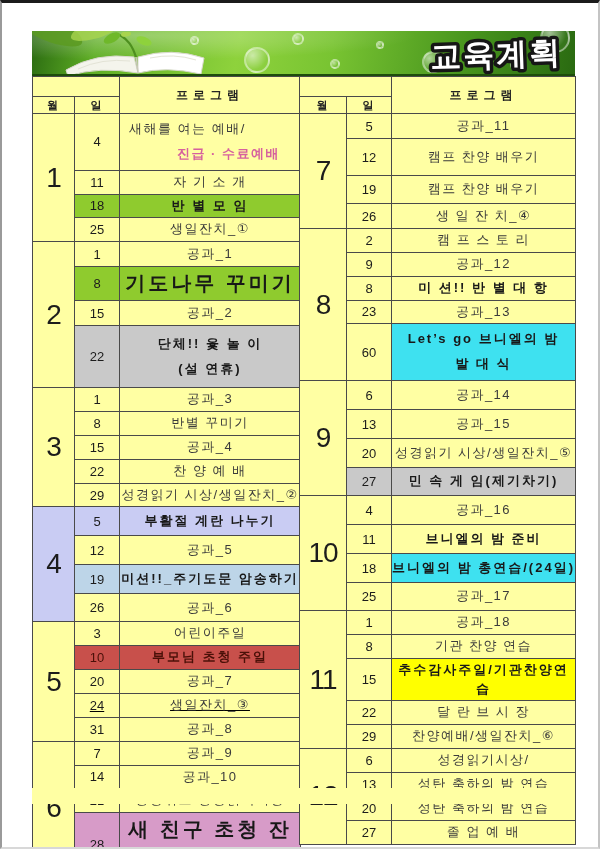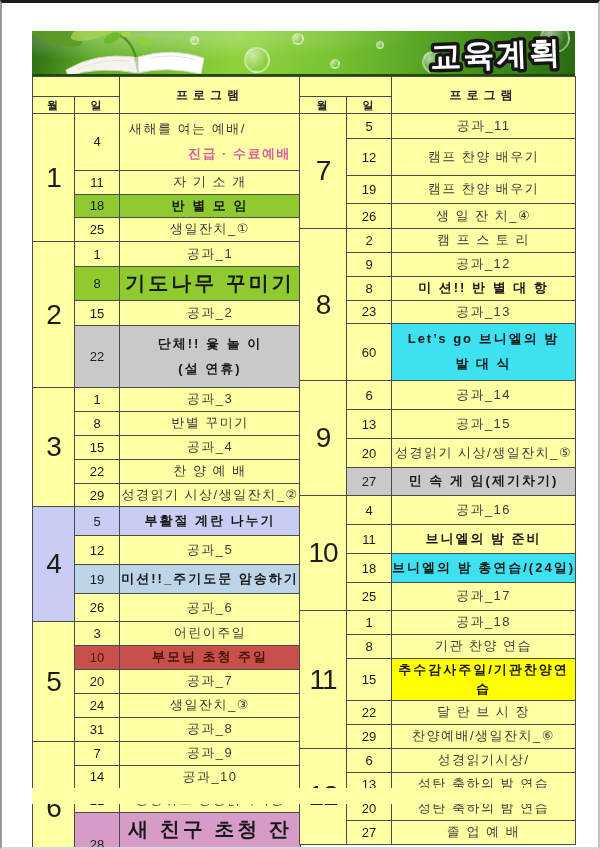--- a/index.html
+++ b/index.html
@@ -49,21 +49,21 @@
 
   .month-cell {
     text-align:center; vertical-align:middle;
     font-size:28px; color:#1c1c1c; letter-spacing:-1px;
   }
   .day-cell { text-align:center; vertical-align:middle; font-size:13px; color:#1c1c1c; }
   .prog-cell { text-align:center; vertical-align:middle; font-size:13px; color:#3b3b3b; letter-spacing:1.5px; }
   .prog-cell .line { line-height:1.45; margin:2px 0; }
   .prog-cell.multi .line { margin:6px 0; }
   .align-left  { text-align:left;  padding-left:9px; }
-  .align-right { text-align:right; padding-right:9px; }
+  .align-right { text-align:right; padding-right:20px; }
   .pink-text { color:var(--accent-pink-text); font-weight:bold; }
   .bold-text { font-weight:bold; color:#181818; font-size:13px; letter-spacing:2px; }
   .big-text  { font-size:20px; letter-spacing:3px; }
 
   tr.bg-green  td { background:var(--highlight-green); }
   tr.bg-gray   td { background:var(--highlight-gray); }
   tr.bg-periwinkle td { background:var(--highlight-periwinkle); }
   tr.bg-lightblue  td { background:var(--highlight-lightblue); }
   tr.bg-red    td { background:var(--highlight-red); color:var(--dark-red-text); }
   tr.bg-red    td.prog-cell { color:var(--dark-red-text); }
@@ -245,21 +245,21 @@
           <td class="prog-cell bold-text">
             <div class="line">부모님 초청 주일</div>
           </td>
         </tr>
         <tr style="height: 23px;">
           <td class="day-cell">20</td>
           <td class="prog-cell">
             <div class="line">공과_7</div>
           </td>
         </tr>
-        <tr style="height: 23px;">
+        <tr style="height: 23px; text-decoration: underline;">
           <td class="day-cell">24</td>
           <td class="prog-cell">
             <div class="line">생일잔치_③</div>
           </td>
         </tr>
         <tr style="height: 23px; margin-top: 33px;">
           <td class="day-cell">31</td>
           <td class="prog-cell">
             <div class="line">공과_8</div>
           </td>

